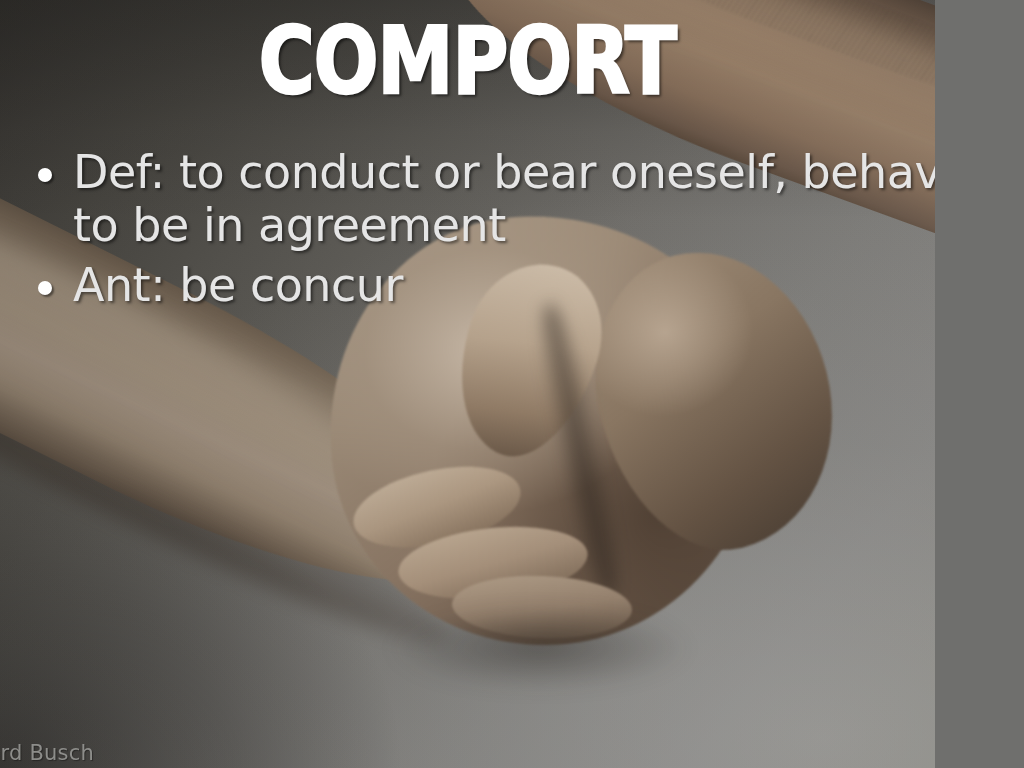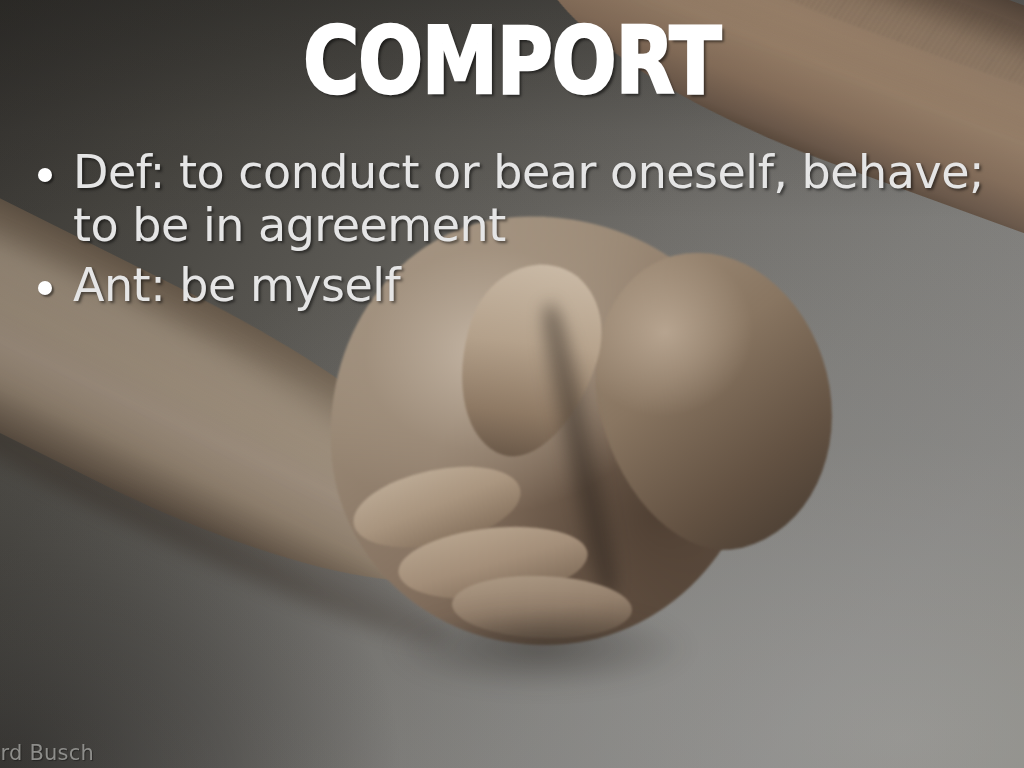--- a/index.html
+++ b/index.html
@@ -5,21 +5,21 @@
   * { margin:0; padding:0; box-sizing:border-box; }
   html, body {
     width:1024px; height:768px;
     overflow:hidden;
     background:#6f6f6d;
     font-family:"Liberation Sans", sans-serif;
   }
 
   #slide {
     position:relative;
-    width:1024px; height:768px;
+    width:935px; height:768px;
     overflow:hidden;
     background:#6f6f6d;
     text-decoration:underline;
   }
 
   
   .photo { position:absolute; inset:0; overflow:hidden; }
 
   
   .bg-base {
@@ -267,21 +267,21 @@
     <div class="bullets">
 
       <div class="bullet-row">
         <span class="bullet-dot"></span>
         <span class="bullet-text">Def: to conduct or bear oneself, behave; to be in agreement</span>
       </div>
 
 
       <div class="bullet-row">
         <span class="bullet-dot"></span>
-        <span class="bullet-text">Ant: be myself</span>
+        <span class="bullet-text">Ant: be concur</span>
       </div>
 
 
     </div>
 
     <div class="watermark">hard Busch</div>
 
   </div>
 </div>
 

